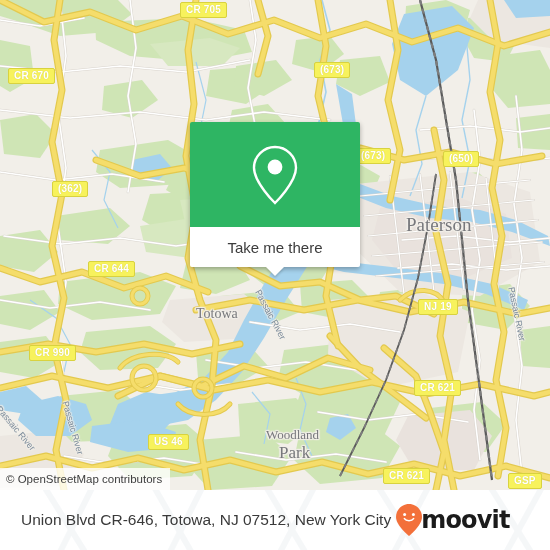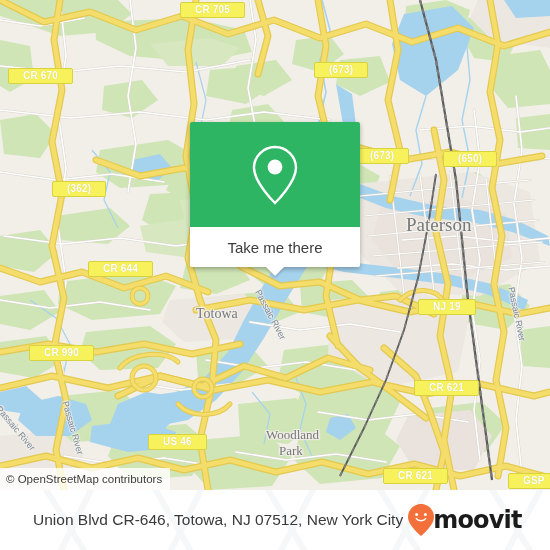--- a/index.html
+++ b/index.html
@@ -61,21 +61,21 @@
     position: absolute;
     background: #f7f25c;
     border: 1.3px solid #d8d23f;
     border-radius: 2px;
     color: #ffffff;
     font-family: "Liberation Sans", sans-serif;
     font-size: 10px;
     font-weight: bold;
     line-height: 13px;
     height: 14px;
-    padding: 0 14px;
+    padding: 0 5px;
     letter-spacing: 0.2px;
     white-space: nowrap;
     text-shadow: 0 0 1px rgba(120,115,40,.35);
     box-sizing: content-box;
   }
 
   
   #popup {
     position: absolute;
     left: 190px;
@@ -153,21 +153,21 @@
     left: 0; top: 0;
     width: 550px; height: 60px;
     opacity: 0.55;
     pointer-events: none;
   }
   #footer-inner {
     position: relative;
     display: flex;
     align-items: center;
     width: 100%;
-    padding-left: 33px;
+    padding-left: 21px;
     box-sizing: border-box;
   }
   #footer-address {
     color: #3a3a3a;
     font-size: 15.5px;
     font-family: "Liberation Sans", sans-serif;
     white-space: nowrap;
   }
   #brand {
     display: flex;
@@ -428,21 +428,21 @@
 
       <path class="railb" stroke-width="2.2" d="M420,0 L436,60 L446,120 L456,180 L462,240 L468,300 L476,360 L484,420 L492,480"></path>
       <path class="rail" stroke-width="2.2" d="M420,0 L436,60 L446,120 L456,180 L462,240 L468,300 L476,360 L484,420 L492,480"></path>
       <path class="railb" stroke-width="1.8" d="M340,476 L364,428 L386,380 L404,330 L418,278 L428,226 L436,174"></path>
       <path class="rail" stroke-width="1.8" d="M340,476 L364,428 L386,380 L404,330 L418,278 L428,226 L436,174"></path>
     </svg>
 
     <div class="city-label" style="left:406px; top:214px; font-size:19px;">Paterson</div>
     <div class="city-label" style="left:196px; top:306px; font-size:14px;">Totowa</div>
     <div class="city-label" style="left:266px; top:427px; font-size:13px;">Woodland</div>
-    <div class="city-label" style="left:279px; top:443px; font-size:13px;">Park</div>
+    <div class="city-label" style="left:279px; top:443px; font-size:17px;">Park</div>
 
     <div class="river-label" style="left:262px; top:288px; transform:rotate(62deg); transform-origin:0 0;">Passaic River</div>
     <div class="river-label" style="left:2px; top:404px; transform:rotate(50deg); transform-origin:0 0;">Passaic River</div>
     <div class="river-label" style="left:70px; top:400px; transform:rotate(74deg); transform-origin:0 0;">Passaic River</div>
     <div class="river-label" style="left:516px; top:286px; transform:rotate(78deg); transform-origin:0 0;">Passaic River</div>
 
     <div class="shield" style="left:180px; top:2px;">CR 705</div>
     <div class="shield" style="left:314px; top:62px;">(673)</div>
     <div class="shield" style="left:8px;   top:68px;">CR 670</div>
     <div class="shield" style="left:355px; top:148px; z-index:5;">(673)</div>

